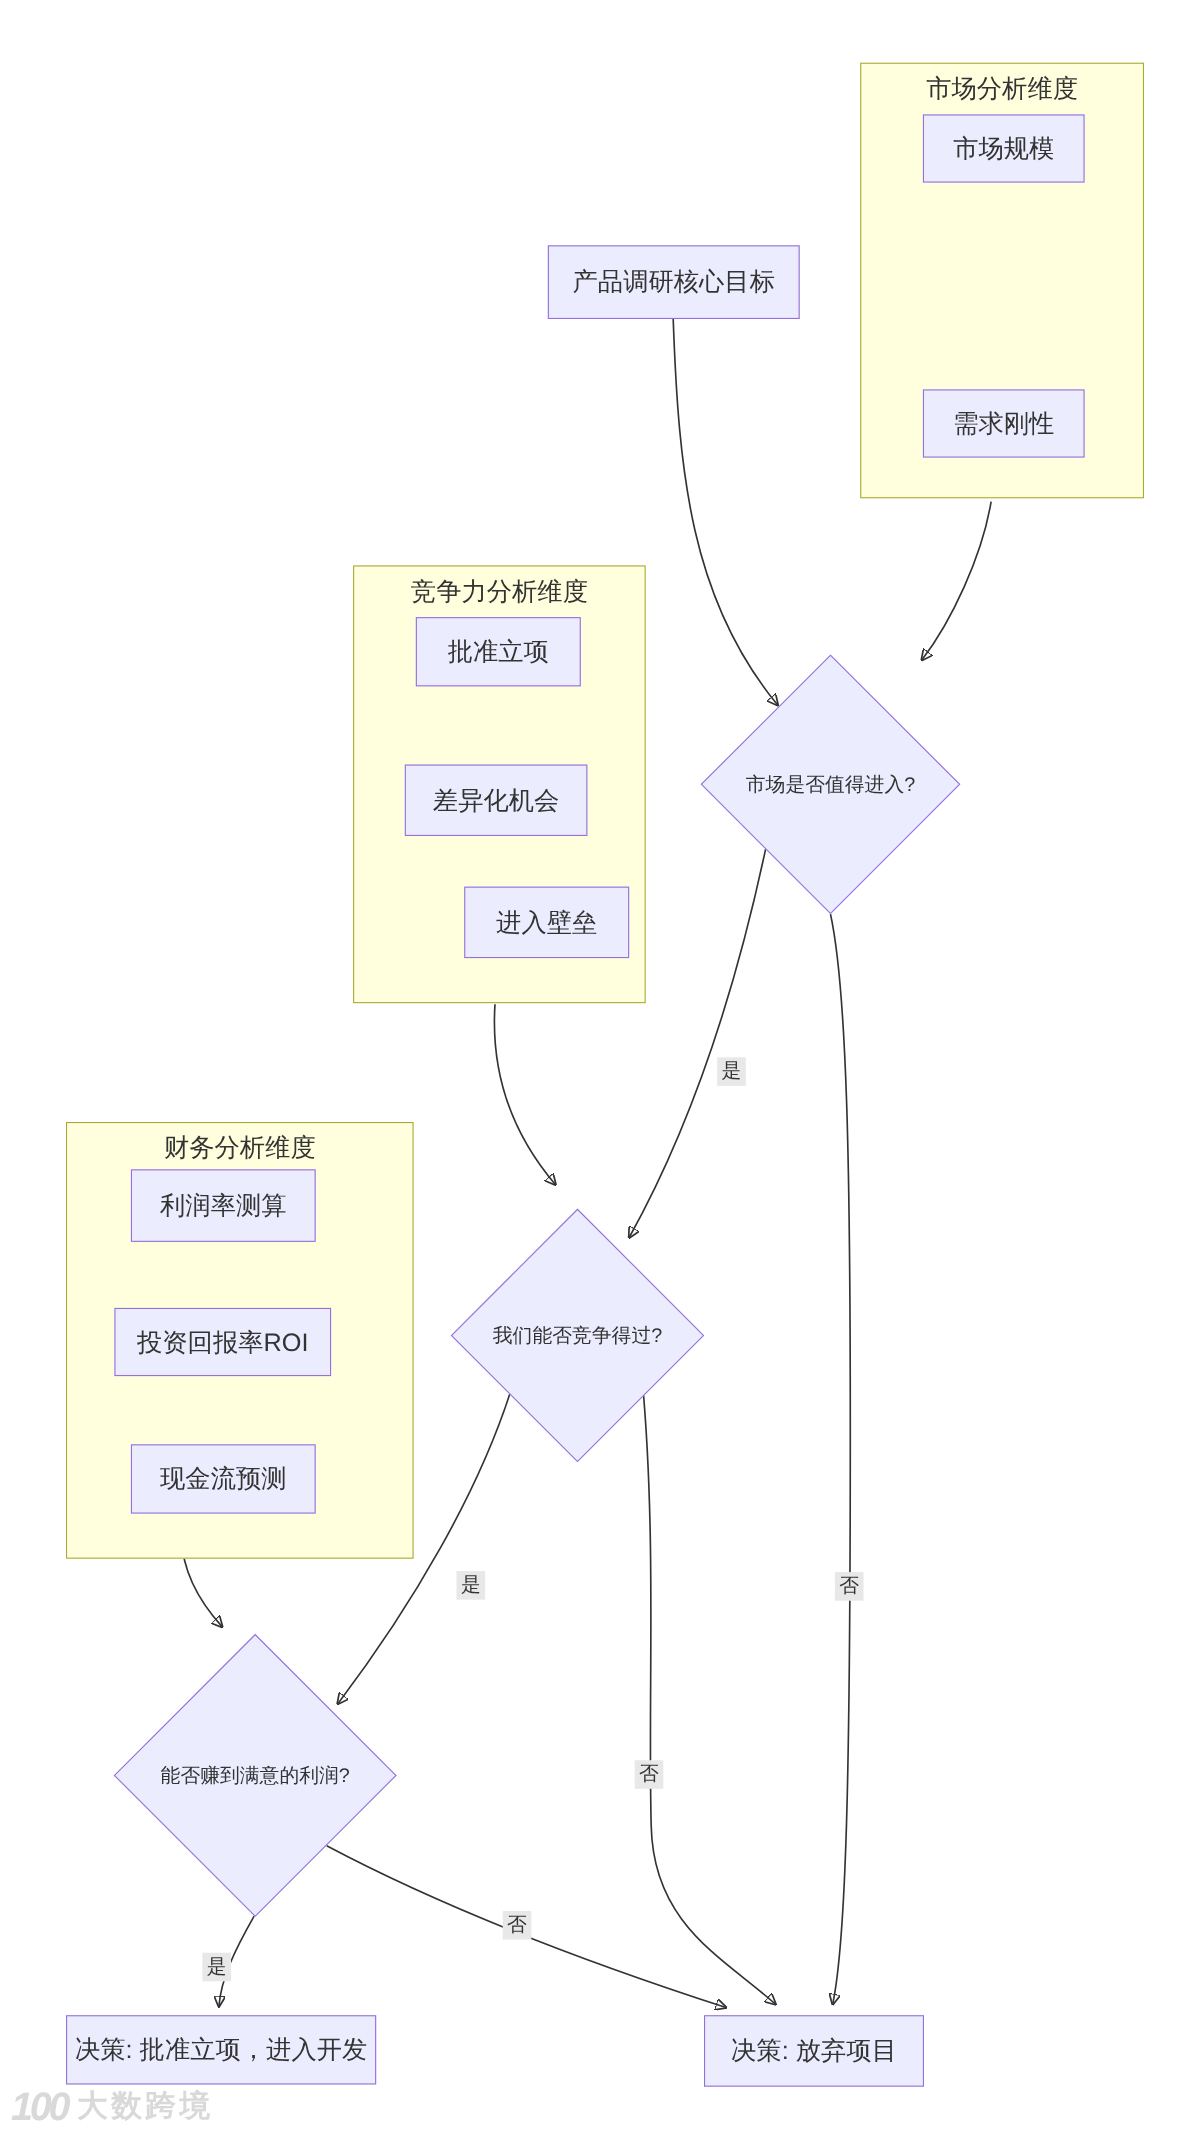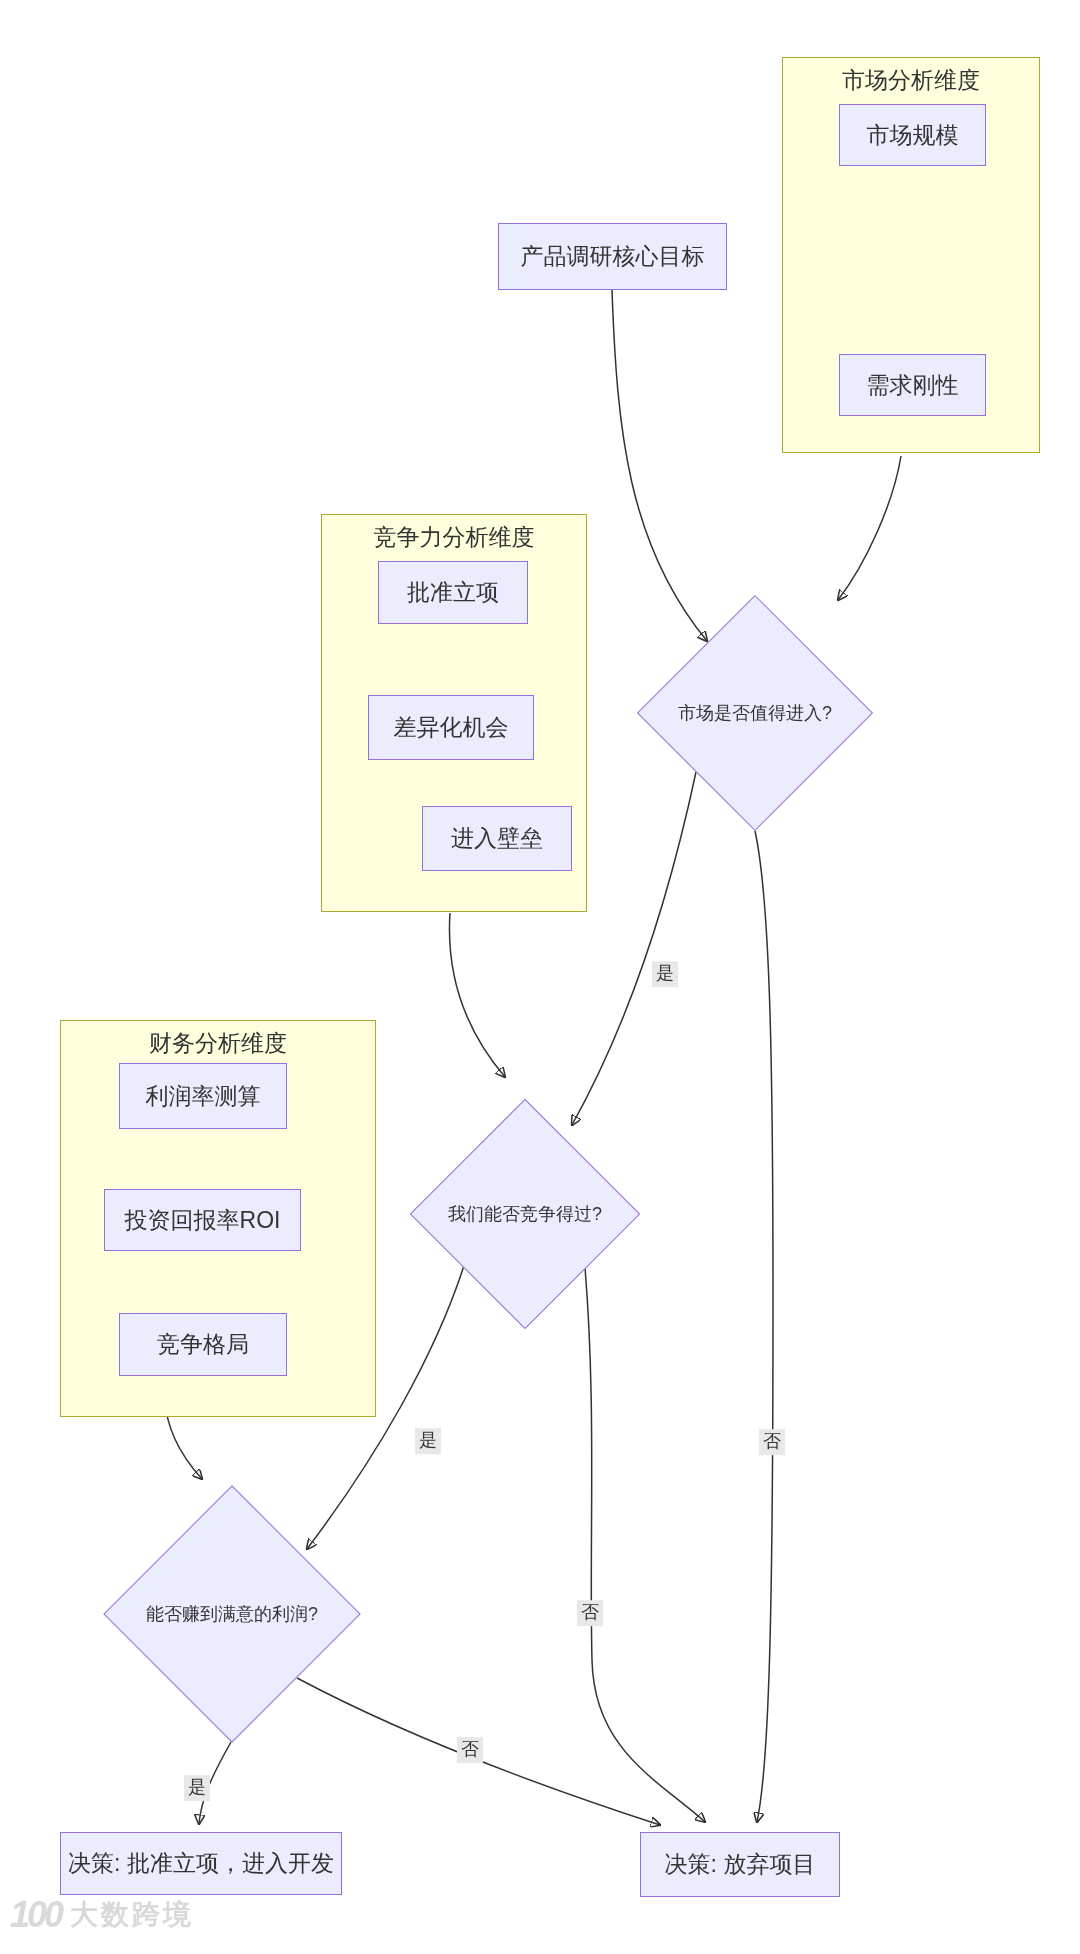--- a/index.html
+++ b/index.html
@@ -88,21 +88,21 @@
     <div class="group-title">竞争力分析维度</div>
     <div class="node" style="left:56px; top:46px; width:150px; height:63px;">批准立项</div>
     <div class="node" style="left:46px; top:168px; width:166px; height:65px;margin-top:12px;">差异化机会</div>
     <div class="node" style="left:56px; top:291px; width:150px; height:65px;margin-left:44px;">进入壁垒</div>
   </div>
 
   <div class="group" style="left:60px; top:1020px; width:316px; height:397px;padding-left:16px;">
     <div class="group-title">财务分析维度</div>
     <div class="node" style="left:58px; top:42px; width:168px; height:66px;">利润率测算</div>
     <div class="node" style="left:43px; top:168px; width:197px; height:62px;">投资回报率ROI</div>
-    <div class="node" style="left:58px; top:292px; width:168px; height:63px;">竞争格局</div>
+    <div class="node" style="left:58px; top:292px; width:168px; height:63px;">现金流预测</div>
   </div>
 
   <div class="decision" style="left:637px; top:595px; width:236px; height:236px;">
     <div class="diamond" style="width:167px; height:167px;"></div>
     <div class="decision-label">市场是否值得进入?</div>
   </div>
 
   <div class="decision" style="left:410px; top:1099px; width:230px; height:230px;">
     <div class="diamond" style="width:163px; height:163px;"></div>
     <div class="decision-label">我们能否竞争得过?</div>

